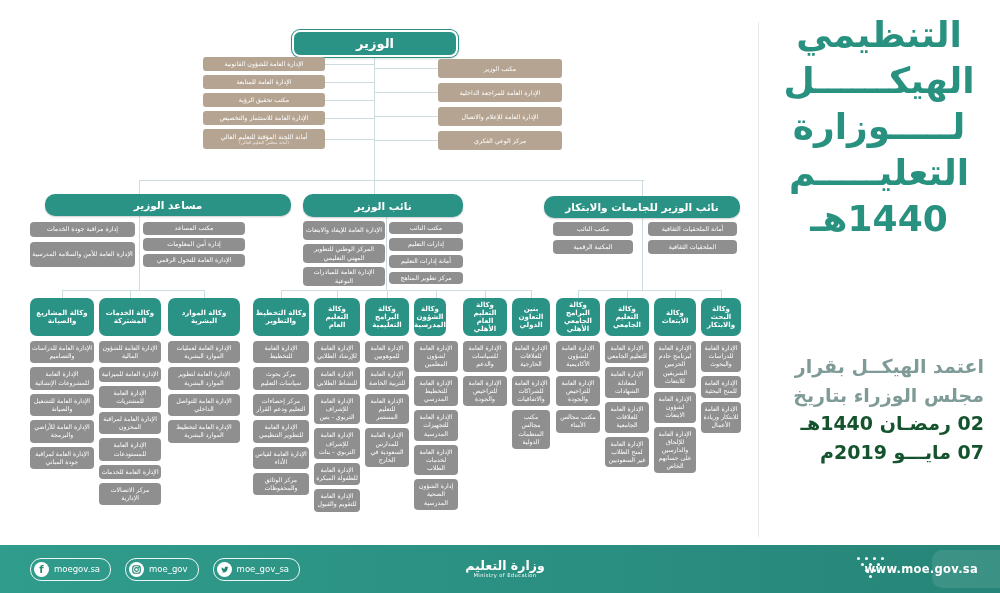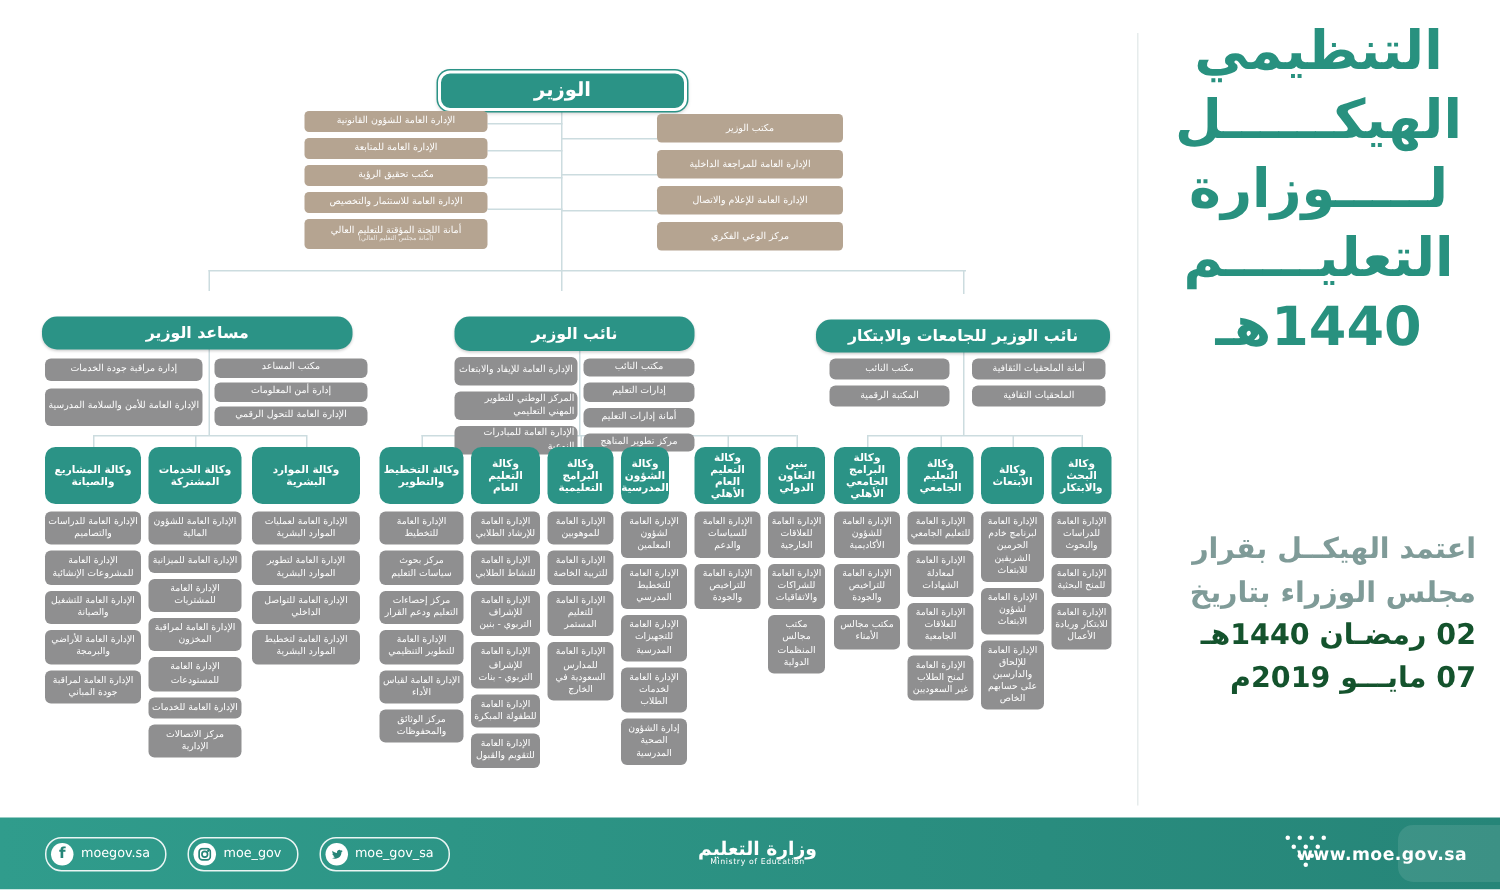--- a/index.html
+++ b/index.html
@@ -1,20 +1,20 @@
 <!DOCTYPE html>
 <html><head>
 <meta charset="utf-8">
 <style>
   html,body{margin:0;padding:0;}
   .page{position:relative;width:1000px;height:593px;background:#ffffff;overflow:hidden;
         font-family:"DejaVu Sans",sans-serif;}
   .line{position:absolute;background:#ccdcdf;z-index:0;}
   .box{position:absolute;display:flex;align-items:center;justify-content:center;
-       text-align:right;color:#fff;direction:rtl;box-sizing:border-box;z-index:1;margin-top:17px;}
+       text-align:center;color:#fff;direction:rtl;box-sizing:border-box;z-index:1;}
   .teal{background:#2b9386;}
   .root-box{border:2px solid #fff;box-shadow:0 0 0 1px #2b9386,0 1px 3px rgba(0,0,0,.25);
             border-radius:8px;font-size:13px;font-weight:bold;}
   .branch-head{border-radius:10px;font-size:10.5px;font-weight:bold;
                box-shadow:0 1px 2px rgba(0,0,0,.2);}
   .tan{background:#b5a491;border-radius:3px;font-size:6.3px;line-height:1.25;padding:1px 3px;}
   .graybox{background:#8f8f90;border-radius:4px;font-size:6.3px;line-height:1.3;padding:2px;}
   .note{display:block;font-size:4.3px;opacity:.75;line-height:1.1;}
   .agency-head{position:absolute;top:298px;height:38px;border-radius:7px;font-size:7px;
                font-weight:bold;padding:2px;display:flex;align-items:center;justify-content:center;
@@ -93,21 +93,21 @@
         <div>الإدارة العامة للاستثمار والتخصيص</div>
       </div>
       <div class="box tan" style="left: 203px; top: 129px; width: 122px; height: 20px; flex-direction: column;">
         <div>أمانة اللجنة المؤقتة للتعليم العالي</div>
         <div class="note">(أمانة مجلس التعليم العالي)</div>
       </div>
       <div class="box tan" style="left: 438px; top: 59px; width: 124px; height: 19px;">مكتب الوزير</div>
       <div class="box tan" style="left: 438px; top: 83px; width: 124px; height: 19px;">الإدارة العامة للمراجعة الداخلية</div>
       <div class="box tan" style="left: 438px; top: 107px; width: 124px; height: 19px;">الإدارة العامة للإعلام والاتصال</div>
       <div class="box tan" style="left: 438px; top: 131px; width: 124px; height: 19px;">مركز الوعي الفكري</div>
-      <div class="box teal branch-head" style="left: 28px; top: 194px; width: 207px; height: 22px;">مساعد الوزير</div>
+      <div class="box teal branch-head" style="left: 45px; top: 194px; width: 246px; height: 22px;">مساعد الوزير</div>
       <div class="box graybox" style="left: 30px; top: 222px; width: 105px; height: 15px;">إدارة مراقبة جودة الخدمات</div>
       <div class="box graybox" style="left: 30px; top: 242px; width: 105px; height: 25px;">الإدارة العامة للأمن والسلامة المدرسية</div>
       <div class="box graybox" style="left: 143px; top: 222px; width: 102px; height: 13px;">مكتب المساعد</div>
       <div class="box graybox" style="left: 143px; top: 238px; width: 102px; height: 13px;">إدارة أمن المعلومات</div>
       <div class="box graybox" style="left: 143px; top: 254px; width: 102px; height: 13px;">الإدارة العامة للتحول الرقمي</div>
       <div class="box teal branch-head" style="left: 303px; top: 194px; width: 160px; height: 23px;">نائب الوزير</div>
       <div class="box graybox" style="left: 303px; top: 221px; width: 82px; height: 19px;">الإدارة العامة للإيفاد والابتعاث</div>
       <div class="box graybox" style="left: 303px; top: 244px; width: 82px; height: 19px;">المركز الوطني للتطوير المهني التعليمي</div>
       <div class="box graybox" style="left: 303px; top: 267px; width: 82px; height: 19px;">الإدارة العامة للمبادرات النوعية</div>
       <div class="box graybox" style="left: 389px; top: 222px; width: 74px; height: 12px;">مكتب النائب</div>

